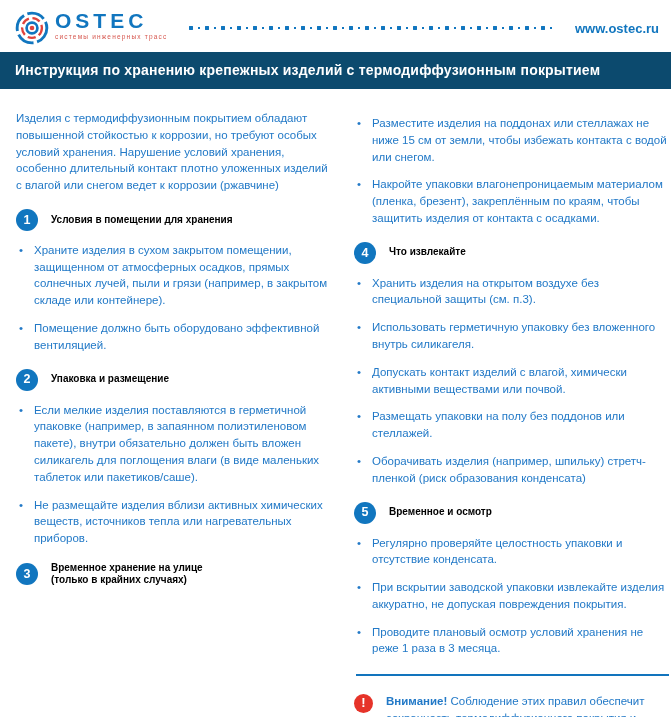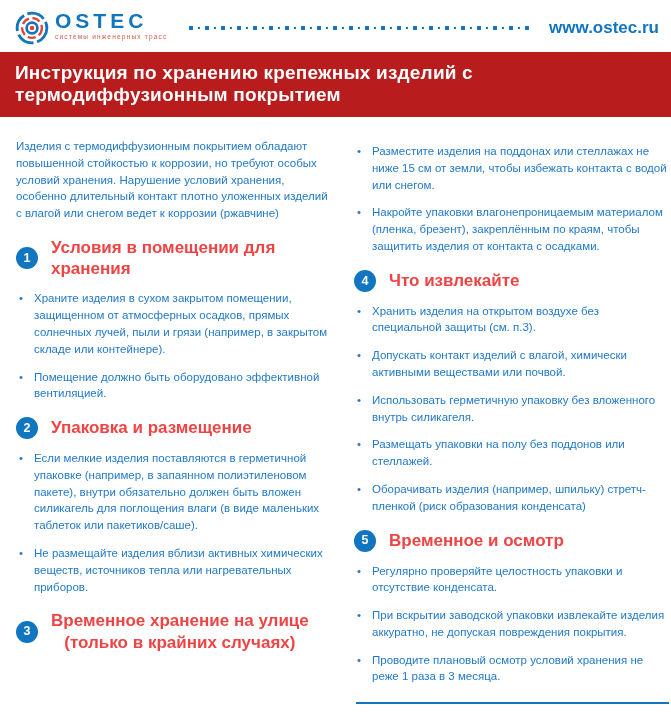--- a/index.html
+++ b/index.html
@@ -37,32 +37,32 @@
     flex: 1 1 auto;
     height: 8px;
     margin: 0 6px;
     background-image:
       radial-gradient(circle at 4px 4px, #1176bf 2.1px, rgba(0,0,0,0) 2.4px),
       radial-gradient(circle at 12px 4px, #1176bf 1.1px, rgba(0,0,0,0) 1.4px);
     background-size: 16px 8px;
     background-repeat: repeat-x;
   }
   .website {
-    font-size: 17px;
+    font-size: 13px;
     font-weight: bold;
     color: #1176bf;
     text-decoration: none;
     white-space: nowrap;
   }
   
   .titlebar {
-    background: #b91c1c;
+    background: #0c4a6e;
     color: #ffffff;
     font-weight: bold;
-    font-size: 19px;
+    font-size: 14px;
     padding: 10px 15px 11px 15px;
     letter-spacing: 0.2px;
   }
   
   .content {
     display: flex;
     gap: 22px;
     padding: 21px 10px 0 16px;
   }
   .col { width: 316px; flex: 0 0 auto; font-size: 11.5px; line-height: 1.46; }
@@ -79,22 +79,22 @@
     flex: 0 0 auto;
     border-radius: 50%;
     background: #1176bf;
     color: #ffffff;
     font-weight: bold;
     font-size: 12.5px;
     display: flex; align-items: center; justify-content: center;
   }
   .section-title {
     font-weight: bold;
-    font-size: 17px;
-    color: #ef4444;
+    font-size: 10px;
+    color: #000000;
     line-height: 1.25;
   }
   ul.bullets { list-style: none; }
   ul.bullets li {
     position: relative;
     padding-left: 18px;
     margin: 11px 0;
   }
   ul.bullets li::before {
     content: "\2022";
@@ -172,41 +172,41 @@
     </div>
     <ul class="bullets">
       <li>Если мелкие изделия поставляются в герметичной упаковке (например, в запаянном полиэтиленовом пакете), внутри обязательно должен быть вложен силикагель для поглощения влаги (в виде маленьких таблеток или пакетиков/саше).</li>
       <li>Не размещайте изделия вблизи активных химических веществ, источников тепла или нагревательных приборов.</li>
     </ul>
 
     <div class="section-head">
       <span class="num-circle">3</span>
       <span class="section-title">
         <span style="display:block;text-align:right;">Временное хранение на улице</span>
-        <span style="display:block;text-align:center;">(только в крайних случаях)</span>
+        <span style="display:block;">(только в крайних случаях)</span>
       </span>
     </div>
 
   </div>
 
   <div class="col col-right">
 
     <ul class="bullets" style="margin-top:-6px;">
       <li>Разместите изделия на поддонах или стеллажах не ниже 15 см от земли, чтобы избежать контакта с водой или снегом.</li>
       <li>Накройте упаковки влагонепроницаемым материалом (пленка, брезент), закреплённым по краям, чтобы защитить изделия от контакта с осадками.</li>
     </ul>
 
     <div class="section-head">
       <span class="num-circle">4</span>
       <span class="section-title">Что извлекайте</span>
     </div>
     <ul class="bullets">
       <li>Хранить изделия на открытом воздухе без специальной защиты (см. п.3).</li>
+      <li>Использовать герметичную упаковку без вложенного внутрь силикагеля.</li>
       <li>Допускать контакт изделий с влагой, химически активными веществами или почвой.</li>
-      <li>Использовать герметичную упаковку без вложенного внутрь силикагеля.</li>
       <li>Размещать упаковки на полу без поддонов или стеллажей.</li>
       <li>Оборачивать изделия (например, шпильку) стретч-пленкой (риск образования конденсата)</li>
     </ul>
 
     <div class="section-head">
       <span class="num-circle">5</span>
       <span class="section-title">Временное и осмотр</span>
     </div>
     <ul class="bullets">
       <li>Регулярно проверяйте целостность упаковки и отсутствие конденсата.</li>

